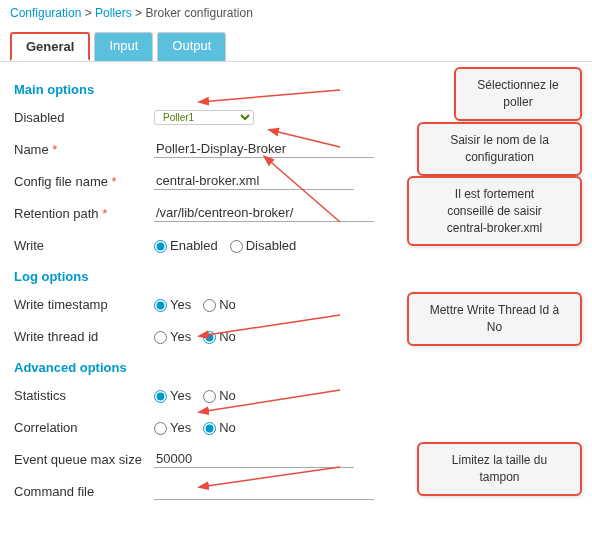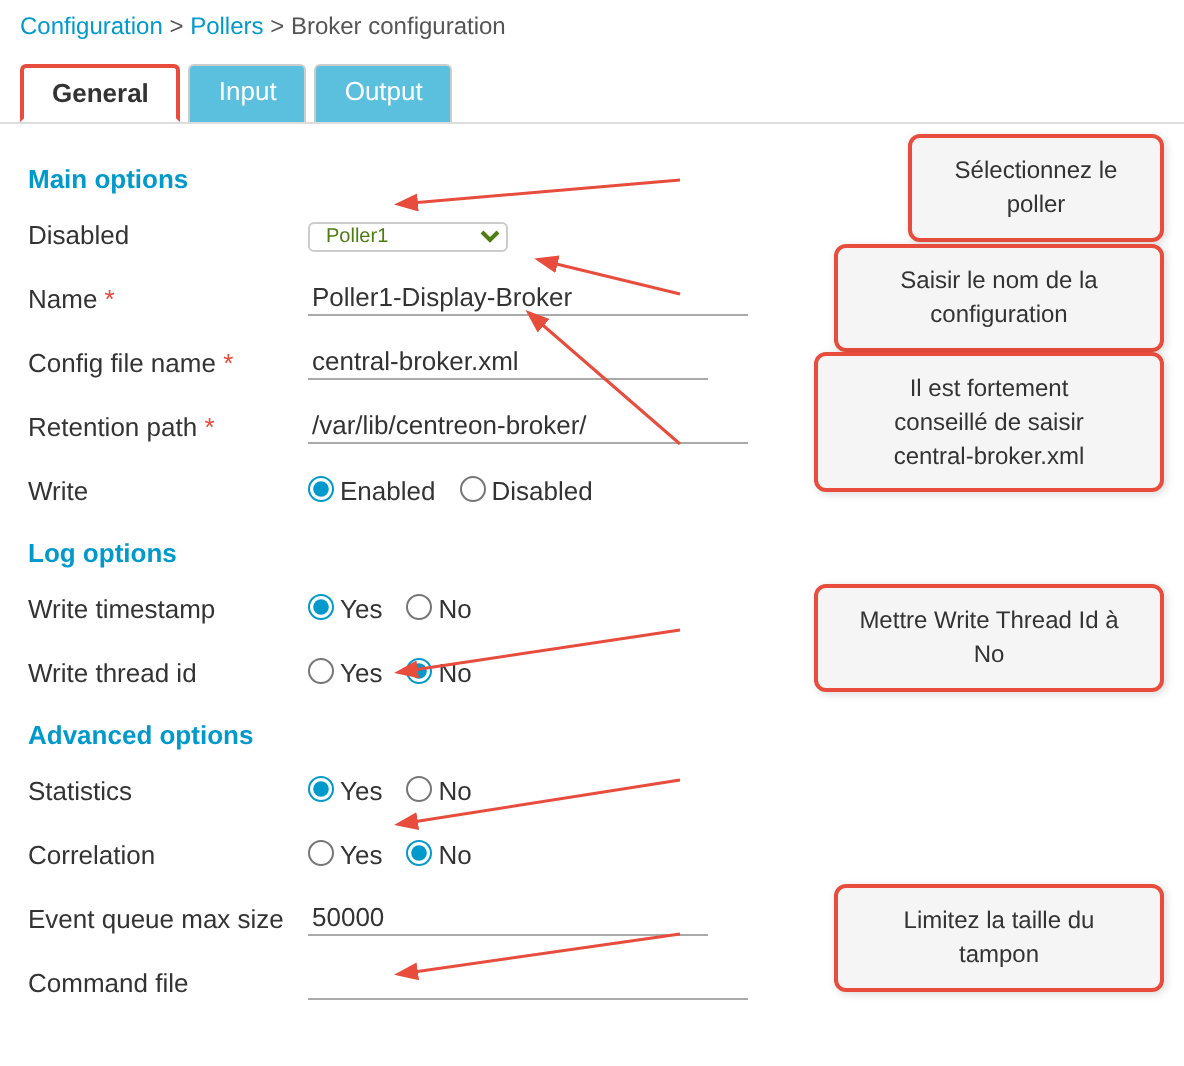--- a/index.html
+++ b/index.html
@@ -53,21 +53,21 @@
       border-bottom: 1px solid #aaa;
       outline: none;
       font-size: 13px;
       color: #333;
       background: transparent;
       min-width: 200px;
       padding: 1px 2px;
     }
 
     .radio-group { display: flex; align-items: center; gap: 12px; font-size: 13px; }
-    .radio-group label { display: flex; align-items: flex-start; gap: 3px; cursor: pointer; }
+    .radio-group label { display: flex; align-items: flex-end; gap: 3px; cursor: pointer; }
     input[type="radio"] { accent-color: #0099cc; cursor: pointer; }
 
     
     .callout {
       position: absolute;
       background: #f5f5f5;
       border: 1px solid #ccc;
       border-radius: 6px;
       padding: 8px 10px;
       font-size: 12px;

